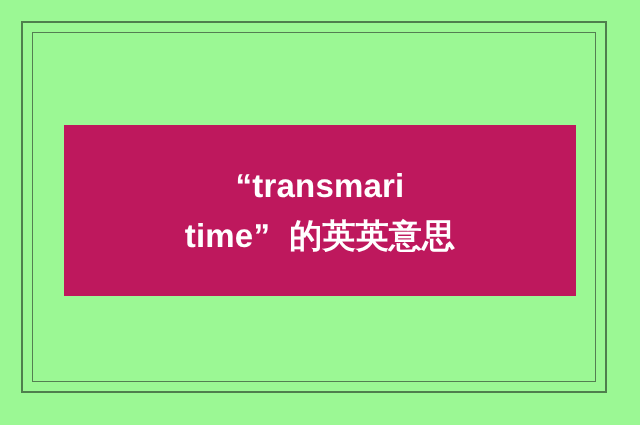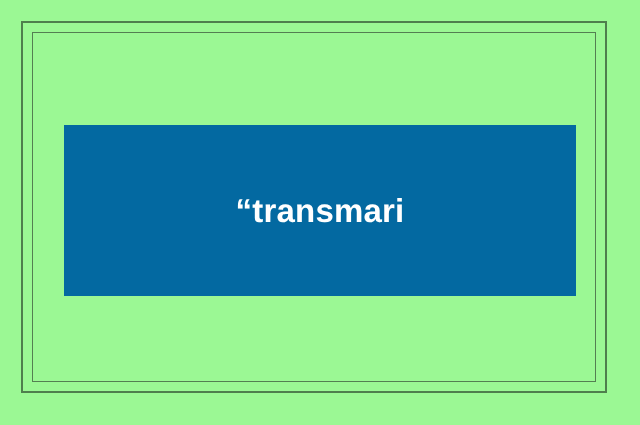--- a/index.html
+++ b/index.html
@@ -47,21 +47,21 @@
     pointer-events: none;
   }
 
   
   #title-panel {
     position: absolute;
     left: 64px;
     top: 125px;
     width: 512px;
     height: 171px;
-    background: #0369a1;
+    background: #be185d;
     display: flex;
     flex-direction: column;
     align-items: center;
     justify-content: center;
     box-sizing: border-box;
   }
 
   .title-line {
     color: #ffffff;
     font-weight: bold;
@@ -77,15 +77,16 @@
 </head>
 <body>
 
 <div id="canvas">
 
   <div id="outer-frame"></div>
   <div id="inner-frame"></div>
 
   <div id="title-panel">
     <div class="title-line">“transmari</div>
+    <div class="title-line"><span>time”</span><span class="quote-gap"> </span><span>的英英意思</span></div>
   </div>
 
 </div>
 
 </body></html>

